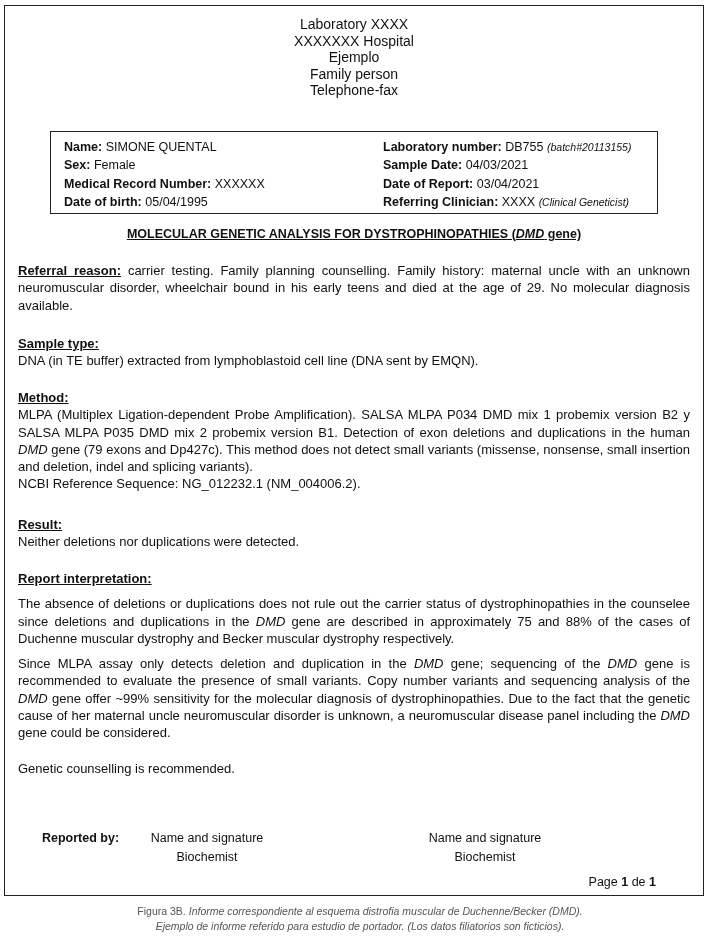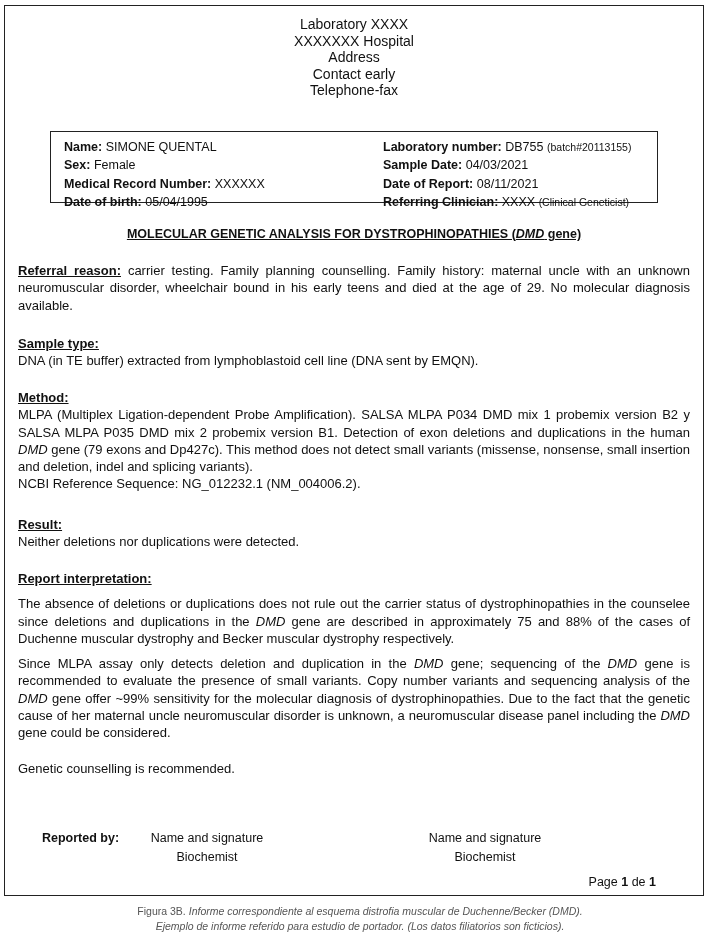--- a/index.html
+++ b/index.html
@@ -2,61 +2,61 @@
 <html><head>
 <meta charset="utf-8">
 <style>
   html, body { margin: 0; padding: 0; background: #ffffff; }
   body { width: 712px; height: 941px; position: relative; overflow: hidden;
          font-family: "Liberation Sans", sans-serif; color: #111; }
   .page { position: absolute; left: 4px; top: 5px; width: 700px; height: 891px;
           border: 1.5px solid #222; box-sizing: border-box; }
   .header { position: absolute; top: 10px; left: 0; right: 0; text-align: center;
             font-size: 14px; line-height: 16.6px; }
-  .infobox { position: absolute; left: 45px; top: 125px; width: 608px; height: 72px;
+  .infobox { position: absolute; left: 45px; top: 125px; width: 608px; height: 83px;
              border: 1.5px solid #222; box-sizing: border-box; font-size: 12.5px; line-height: 18.4px; }
   .infobox .col { position: absolute; top: 6px; }
   .infobox .left { left: 13px; }
   .infobox .right { left: 332px; }
   .infobox b { font-weight: bold; }
-  .infobox .small { font-size: 10.5px; }
+  .infobox .small { font-size: 10.5px; font-style: italic; }
   .title { position: absolute; top: 221px; left: 0; right: 0; text-align: center;
            font-weight: bold; font-size: 12.5px; text-decoration: underline; }
   .section { position: absolute; left: 13px; right: 13px; font-size: 13px; line-height: 17.3px;
              text-align: justify; }
   .heading { font-weight: bold; text-decoration: underline; }
   .sig { position: absolute; font-size: 12.5px; line-height: 19px; padding-left: 24px; }
   .pageno { position: absolute; right: 47px; top: 868px; font-size: 12.5px; }
   .caption { position: absolute; left: 0; right: 0; top: 904px; text-align: center;
              font-size: 10.5px; line-height: 15px; color: #555; padding-left: 8px; }
   .caption i { font-style: italic; }
 </style>
 </head>
 <body>
 
 <div class="page">
   <div class="header">
     <div>Laboratory XXXX</div>
     <div>XXXXXXX Hospital</div>
-    <div>Address</div>
-    <div>Contact early</div>
+    <div>Ejemplo</div>
+    <div>Family person</div>
     <div>Telephone-fax</div>
   </div>
 
   <div class="infobox">
     <div class="col left">
       <div><b>Name:</b> <span>SIMONE QUENTAL</span></div>
       <div><b>Sex:</b> <span>Female</span></div>
       <div><b>Medical Record Number:</b> <span>XXXXXX</span></div>
       <div><b>Date of birth:</b> <span>05/04/1995</span></div>
     </div>
     <div class="col right">
       <div><b>Laboratory number:</b> <span>DB755</span> <span class="small">(batch#20113155)</span></div>
       <div><b>Sample Date:</b> <span>04/03/2021</span></div>
-      <div><b>Date of Report:</b> <span>08/11/2021</span></div>
+      <div><b>Date of Report:</b> <span>03/04/2021</span></div>
       <div><b>Referring Clinician:</b> <span>XXXX</span> <span class="small">(Clinical Geneticist)</span></div>
     </div>
   </div>
 
   <div class="title"><span>MOLECULAR GENETIC ANALYSIS FOR DYSTROPHINOPATHIES (</span><i>DMD</i><span> gene)</span></div>
 
   <div class="section" style="top:256px">
     <span class="heading">Referral reason:</span><span> carrier testing. Family planning counselling. Family history: maternal uncle with an unknown neuromuscular disorder, wheelchair bound in his early teens and died at the age of 29. No molecular diagnosis available.</span>
   </div>
 

